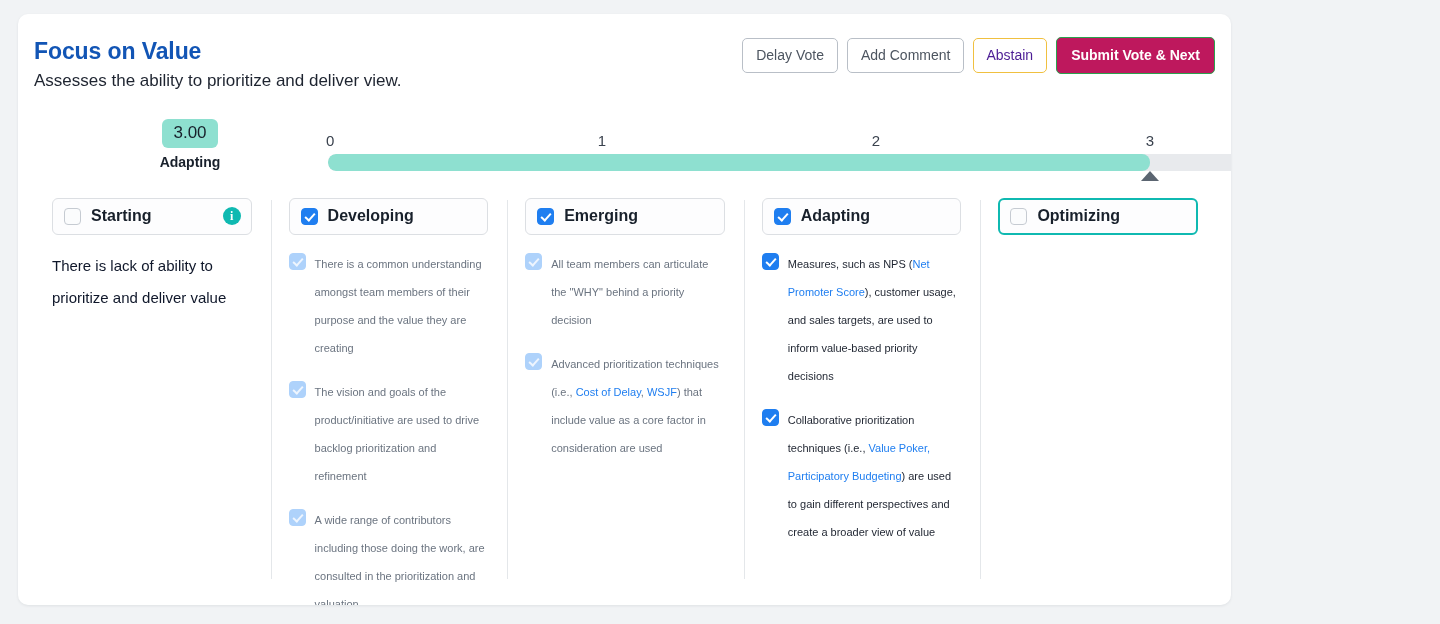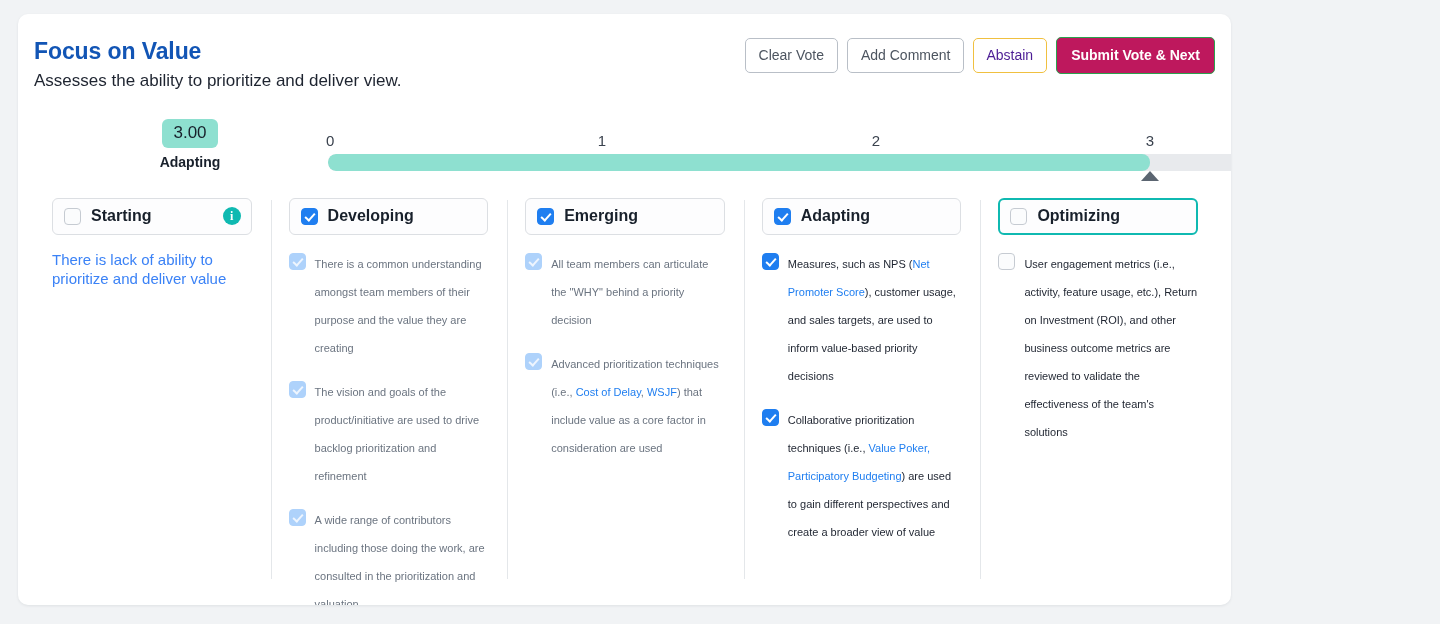--- a/index.html
+++ b/index.html
@@ -262,36 +262,36 @@
   }
   .item-text.plain {
     color: #6b7480;
   }
   .lnk {
     color: #1f7ef0;
     cursor: pointer;
   }
   .noc-text {
     font-size: 15px;
-    line-height: 19px;
-    color: #3b82f6;
+    line-height: 32px;
+    color: #0f172a;
     padding-left: 0;
   }
 </style>
 </head>
 <body>
 
 <div id="root">
   <div class="card">
 
     <div class="page-title">Focus on Value</div>
     <div class="page-subtitle">Assesses the ability to prioritize and deliver view.</div>
 
     <div class="btn-row">
-      <button class="btn">Clear Vote</button>
+      <button class="btn">Delay Vote</button>
       <button class="btn">Add Comment</button>
       <button class="btn btn-abstain">Abstain</button>
       <button class="btn btn-submit">Submit Vote &amp; Next</button>
     </div>
 
     <div class="score-box">
       <div class="score-badge">3.00</div>
       <div class="score-label">Adapting</div>
     </div>
 
@@ -372,23 +372,17 @@
               <span class="cb checked"></span>
               <div class="item-text active"><span>Collaborative prioritization techniques (i.e., </span><span class="lnk">Value Poker, Participatory Budgeting</span><span>) are used to gain different perspectives and create a broader view of value</span></div>
             </div>
           </div>
         </div>
         <div class="col">
           <div class="col-header selected">
             <span class="cb empty"></span>
             <span class="col-header-label">Optimizing</span>
           </div>
-          <div class="items">
-            <div class="item">
-              <span class="cb empty"></span>
-              <div class="item-text active"><span>User engagement metrics (i.e., activity, feature usage, etc.), Return on Investment (ROI), and other business outcome metrics are reviewed to validate the effectiveness of the team's solutions</span></div>
-            </div>
-          </div>
         </div>
       </div>
 
   </div>
 </div>
 
 </body></html>

